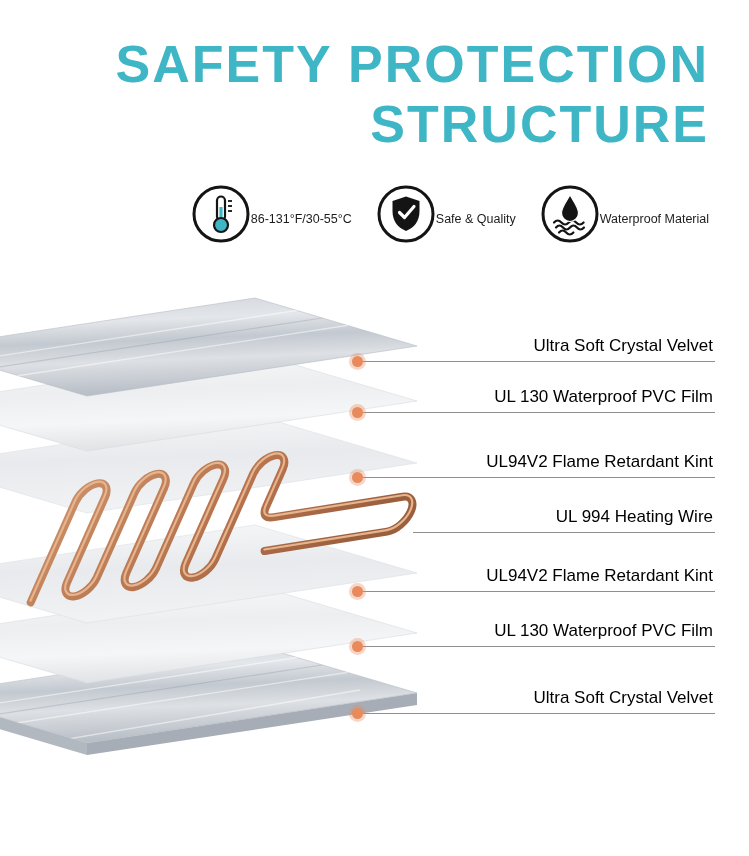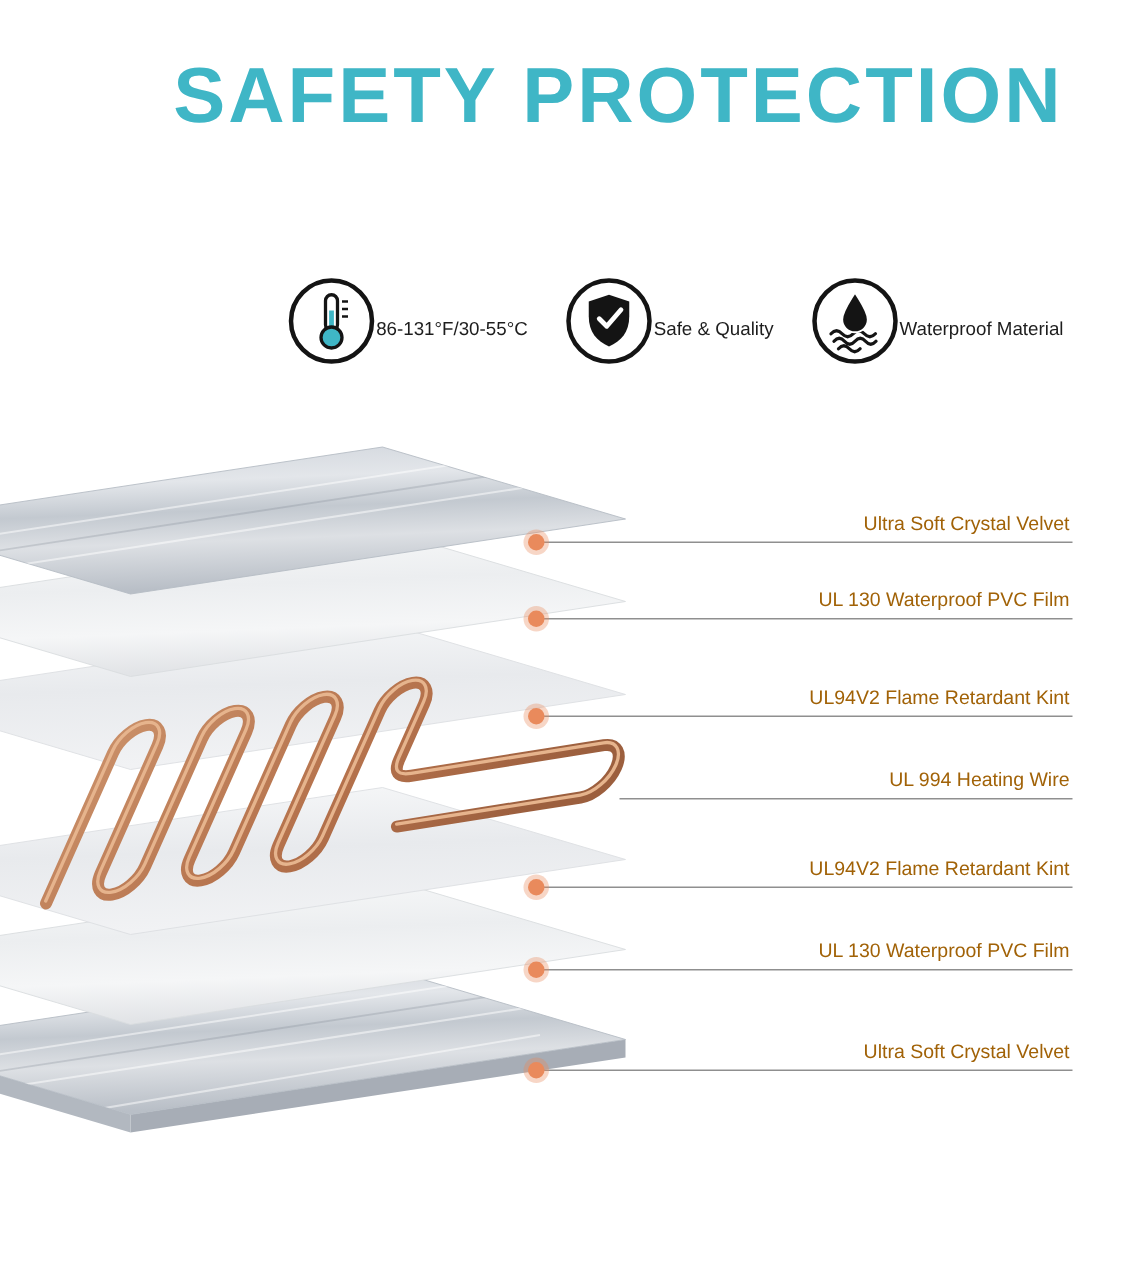--- a/index.html
+++ b/index.html
@@ -18,21 +18,21 @@
   }
   .feature{display:flex;flex-direction:row;align-items:center;}
   .feature .circle-icon{width:60px;height:60px;}
   .feature-label{margin-top:9px;font-size:12.5px;color:#1d1d1d;white-space:nowrap;}
   
   .stack-svg{position:absolute;left:0;top:285px;width:460px;height:500px;}
   
   .callout{position:absolute;left:352px;right:34px;height:36px;}
   .callout .callout-line{position:absolute;left:5px;right:0;bottom:0;height:1px;background:#8f8f8f;}
   .callout .callout-label{
-    position:absolute;right:2px;bottom:6px;font-size:13px;color:#a16207;
+    position:absolute;right:2px;bottom:6px;font-size:17px;color:#000000;
     font-weight:500;white-space:nowrap;
   }
   .callout .dot{
     position:absolute;left:0;bottom:-5px;width:11px;height:11px;border-radius:50%;
     background:#e98a5c;box-shadow:0 0 0 3px rgba(233,138,92,0.35);
   }
   .row1{top:326px;}
   .row2{top:377px;}
   .row3{top:442px;}
   .row4{top:497px;left:408px;}
@@ -40,20 +40,21 @@
   .row6{top:611px;}
   .row7{top:678px;}
 </style>
 </head>
 <body>
 
 <div class="page">
 
   <div class="title">
     <div>SAFETY PROTECTION</div>
+    <div>STRUCTURE</div>
   </div>
 
   <div class="features">
 
     <div class="feature">
       <svg class="circle-icon" viewBox="0 0 60 60">
         <circle cx="30" cy="30" r="27" fill="#ffffff" stroke="#141414" stroke-width="3"></circle>
         <rect x="26" y="12.5" width="8" height="24" rx="4" fill="#ffffff" stroke="#141414" stroke-width="2.2"></rect>
         <rect x="28.4" y="23" width="3.2" height="15" fill="#3fb6c6"></rect>
         <circle cx="30" cy="41" r="7" fill="#3fb6c6" stroke="#141414" stroke-width="2.2"></circle>

